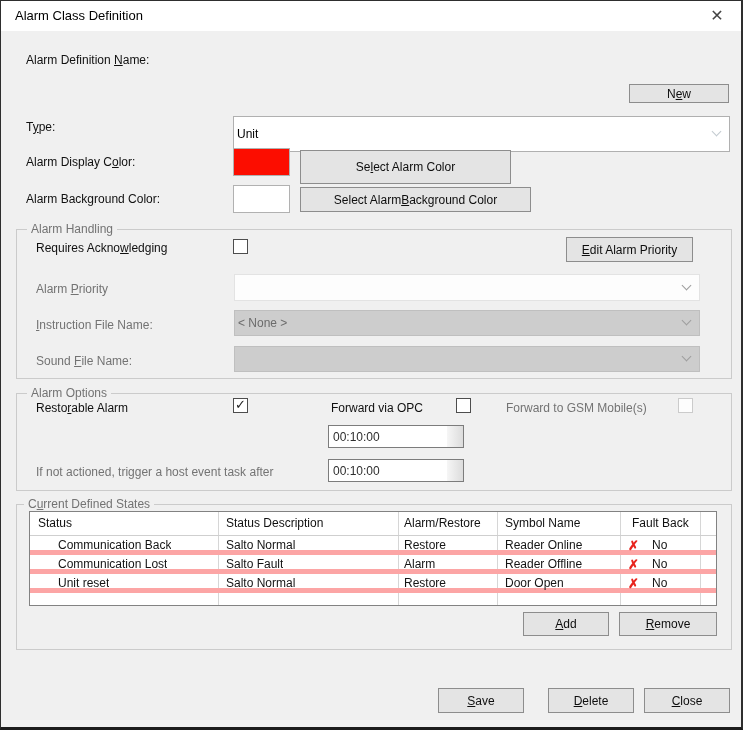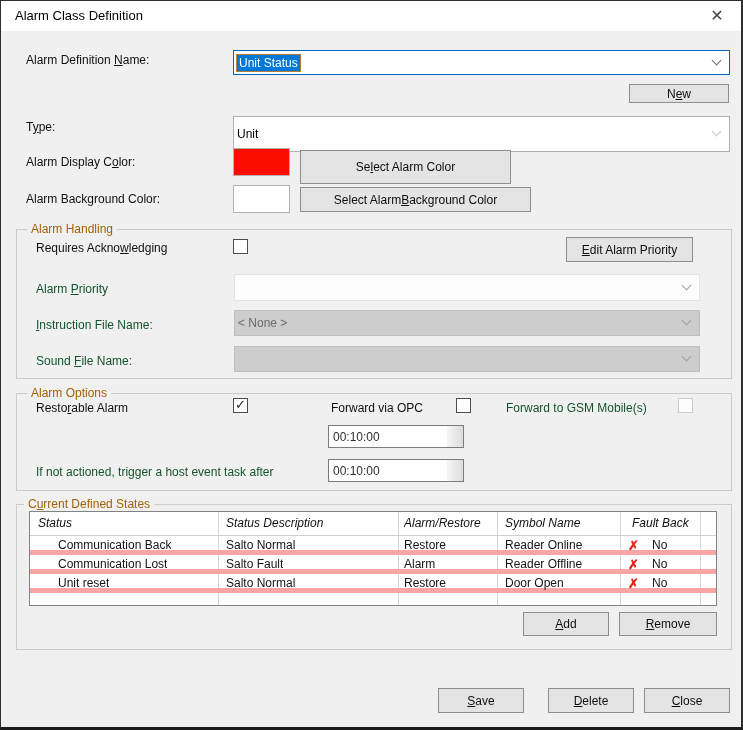--- a/index.html
+++ b/index.html
@@ -7,75 +7,71 @@
   .dialog{
     position:relative;width:743px;height:730px;background:#f0f0f0;
     border:1px solid #2e2e2e;border-bottom:3px solid #1c1c1c;border-right:2px solid #2e2e2e;
     overflow:hidden;
   }
   .titlebar{position:absolute;left:0;top:0;right:0;height:30px;background:#ffffff;}
   .title{position:absolute;left:14px;top:7px;font-size:13px;color:#000;}
   .close-btn{position:absolute;right:12px;top:5px;width:24px;height:20px;
     font-size:16px;color:#444;text-align:center;line-height:20px;cursor:default;}
   .lbl{position:absolute;font-size:12px;color:#101010;white-space:nowrap;}
-  .lbl.dis{color:#14532d;}
+  .lbl.dis{color:#737373;}
   u{text-decoration:underline;}
   
   .combo{position:absolute;background:#fff;border:1px solid #b0b0b0;font-size:12px;
     display:flex;align-items:center;padding:0 22px 0 3px;}
   .combo.focused{border:1px solid #0067c0;}
   .combo.softdis{background:#fdfdfd;border-color:#e3e3e3;}
   .combo.graydis{background:#cdcdcd;border-color:#bfbfbf;color:#6b6b6b;}
   .chev{position:absolute;right:9px;top:50%;width:7px;height:7px;margin-top:-6px;
     border-right:1px solid #6e6e6e;border-bottom:1px solid #6e6e6e;transform:rotate(45deg);}
   .chev.lt{border-color:#c3cbd1;}
   .chev.md{border-color:#9e9e9e;}
   .sel{background:#0078d7;color:#fff;padding:1px 2px;outline:1px solid #b5793c;}
   
   .btn{position:absolute;background:#e4e4e4;border:1px solid #8d8d8d;font-size:12px;color:#0e0e0e;
     display:flex;align-items:center;justify-content:center;cursor:default;}
   
   .group{position:absolute;border:1px solid #cbcbcb;}
-  .legend{position:absolute;font-size:12px;color:#a16207;background:#f0f0f0;padding:0 4px;white-space:nowrap;}
+  .legend{position:absolute;font-size:12px;color:#737373;background:#f0f0f0;padding:0 4px;white-space:nowrap;}
   
   .cb{position:absolute;width:15px;height:15px;background:#fff;border:1px solid #4d4d4d;
     font-size:13px;line-height:13px;text-align:center;color:#222;}
   .cb.checked::after{content:"✓";position:relative;top:-1px;}
   .cb.dis{border-color:#cbcbcb;background:#fdfdfd;}
   
   .swatch{position:absolute;width:57px;height:28px;border:1px solid #b1b1b1;}
   
   .spinfield{position:absolute;width:136px;height:23px;background:#fff;border:1px solid #7c7c7c;
     font-size:12px;color:#2e2e2e;display:flex;align-items:center;padding-left:4px;}
   .spin-strip{position:absolute;right:0;top:0;bottom:0;width:16px;
     background:linear-gradient(to right,#f6f6f6,#dcdcdc);}
   
   .table{position:absolute;background:#fff;border:1px solid #828282;}
   .t-head{position:absolute;left:0;top:0;right:0;height:24px;border-bottom:1px solid #cfcfcf;}
   .t-col{position:absolute;top:0;bottom:0;border-left:1px solid #d6d6d6;}
-  .t-hcell{position:absolute;top:4px;font-size:12px;color:#101010;white-space:nowrap;font-style:italic;}
+  .t-hcell{position:absolute;top:4px;font-size:12px;color:#101010;white-space:nowrap;}
   .t-row{position:absolute;left:0;right:0;height:19px;border-bottom:5px solid #fca5a5;}
   .t-cell{position:absolute;top:2px;font-size:12px;color:#141414;white-space:nowrap;overflow:hidden;}
   .cross{color:#e8241d;font-weight:bold;font-size:13px;}
 </style>
 </head>
 <body>
 
 <div class="dialog">
 
   <div class="titlebar">
     <span class="title">Alarm Class Definition</span>
     <span class="close-btn">✕</span>
   </div>
 
   <span class="lbl" style="left:25px;top:52px">Alarm Definition <u>N</u>ame:</span>
-  <div class="combo focused" style="left:232px;top:49px;width:497px;height:25px">
-    <span class="sel">Unit Status</span>
-    <span class="chev"></span>
-  </div>
   <div class="btn" style="left:628px;top:83px;width:100px;height:19px">N<u>e</u>w</div>
 
   <span class="lbl" style="left:25px;top:119px">T<u>y</u>pe:</span>
   <div class="combo" style="left:232px;top:115px;width:497px;height:36px">
     <span>Unit</span>
     <span class="chev lt"></span>
   </div>
 
   <span class="lbl" style="left:25px;top:154px">Alarm Display C<u>o</u>lor:</span>
   <div class="swatch" id="display-swatch" style="left: 232px; top: 147px; background: rgb(252, 13, 0);"></div>

